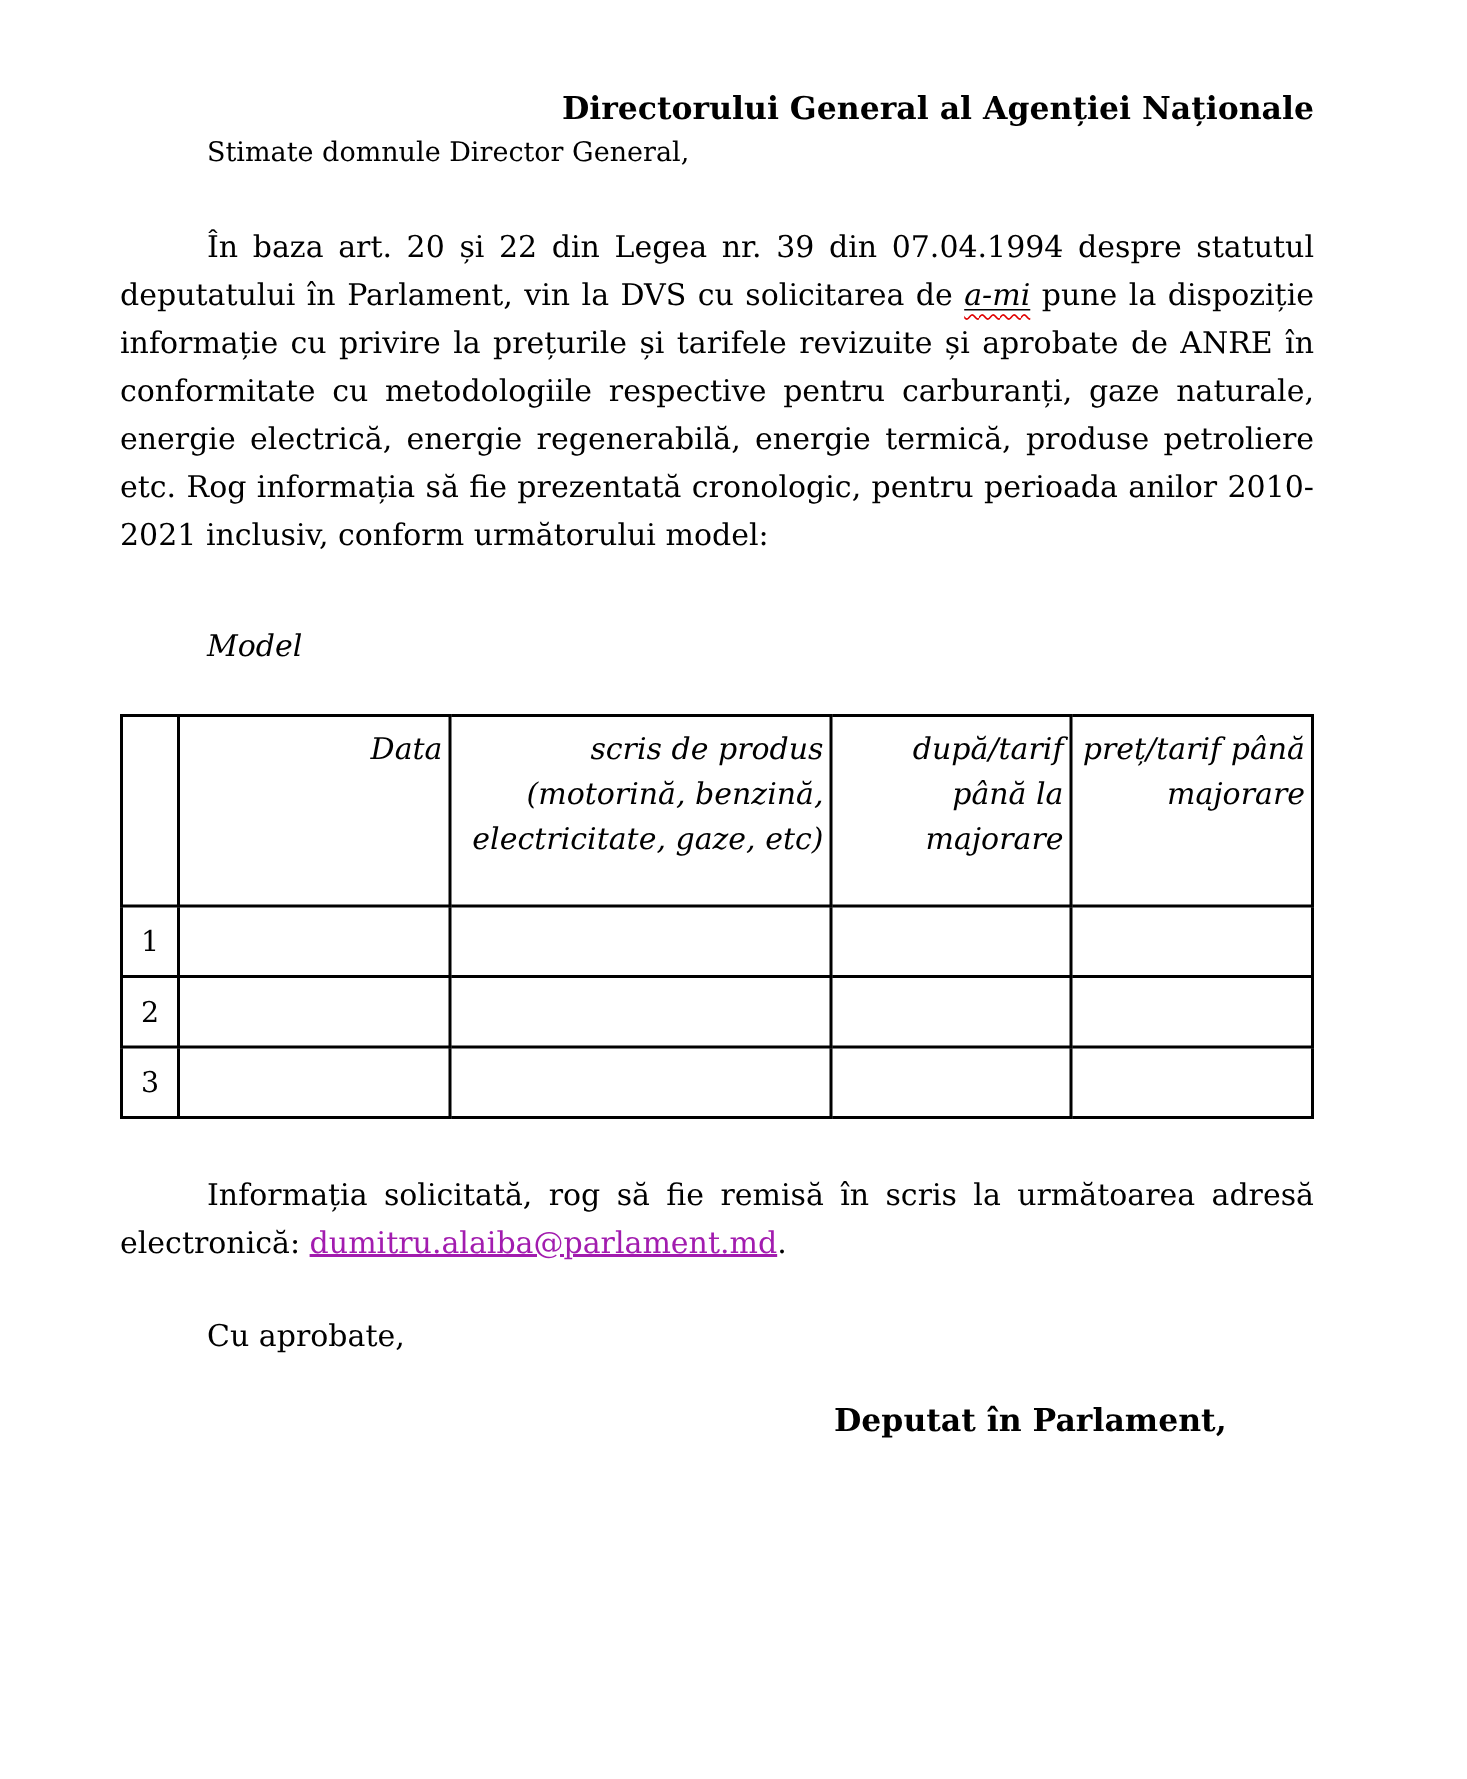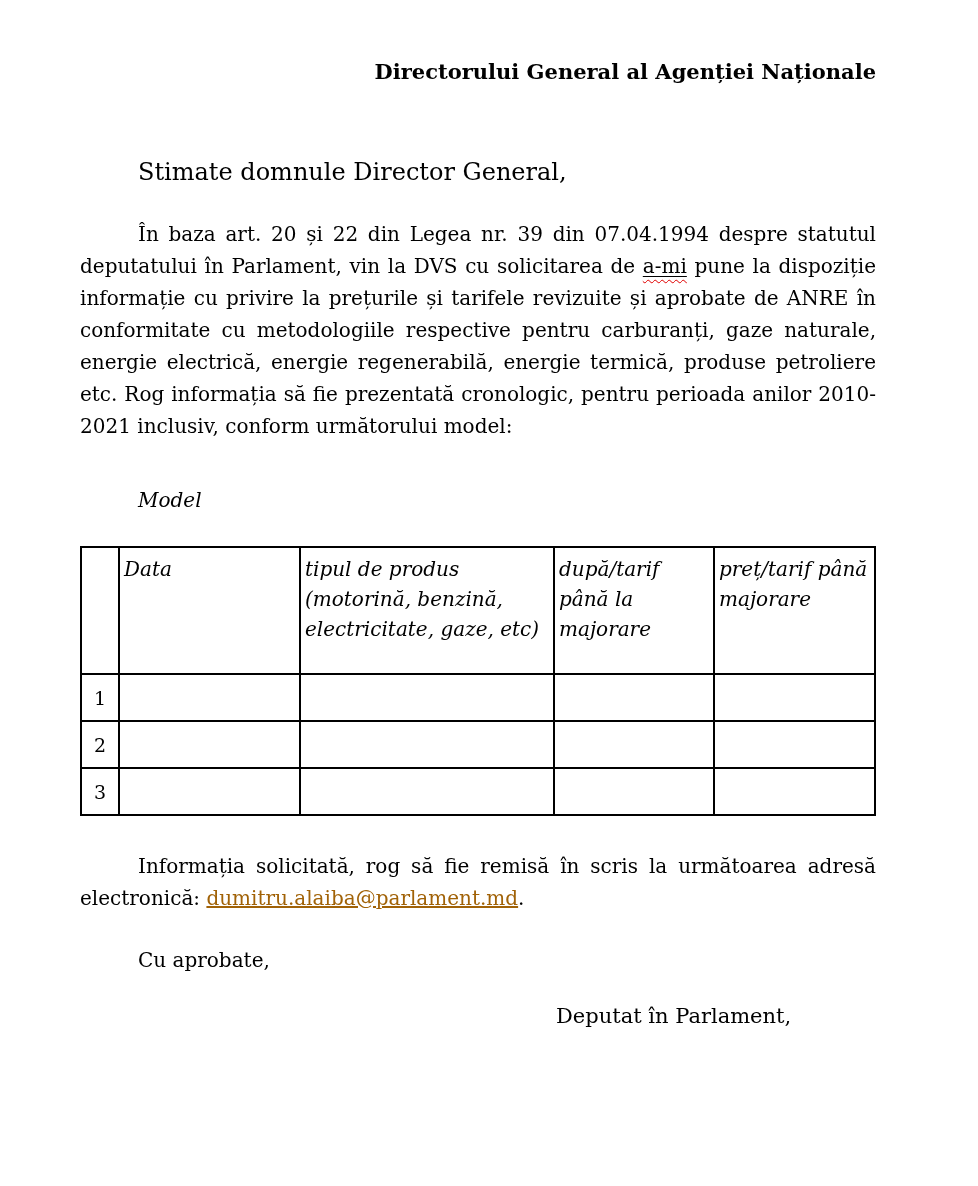--- a/index.html
+++ b/index.html
@@ -17,41 +17,41 @@
   .content {
     padding: 56px 102px 0 80px; 
   }
   .recipient {
     text-align: right;
     font-weight: bold;
     font-size: 21px;
     line-height: 32px;
   }
   .salutation {
-    margin-top: 70px;
     text-indent: 58px;
-    font-size: 24px;
+    font-size: 18px;
     line-height: 28px;
   }
   .body-par {
     margin-top: 32px;
     text-align: justify;
     text-indent: 58px;
     font-size: 20px;
     line-height: 32px;
   }
   .spell-wavy {
     text-decoration: underline wavy #e00000;
     text-decoration-thickness: 1px;
     text-underline-offset: 6px;
   }
   .spell-solid {
     text-decoration: underline solid #000000;
     text-decoration-thickness: 1px;
     text-underline-offset: 3px;
+    font-style: italic;
   }
   .model-label {
     margin-top: 44px;
     text-indent: 58px;
     font-style: italic;
     font-size: 20px;
     line-height: 28px;
   }
   table.model-table {
     margin-top: 32px;
@@ -60,21 +60,21 @@
     table-layout: fixed;
   }
   .model-table th, .model-table td {
     border: 2px solid #000000;
   }
   .model-table th {
     font-weight: normal;
     font-style: italic;
     font-size: 20px;
     line-height: 30px;
-    text-align: left;
+    text-align: right;
     vertical-align: top;
     padding: 6px 4px 0 4px;
     height: 127px;
   }
   .model-table td {
     height: 47px;
     font-size: 19px;
     vertical-align: middle;
   }
   .model-table td.rownum {
@@ -86,32 +86,32 @@
   col.c-pret1 { width: 160px; }
   col.c-pret2 { width: 161px; }
   .closing-par {
     margin-top: 34px;
     text-align: justify;
     text-indent: 58px;
     font-size: 20px;
     line-height: 32px;
   }
   a.email-link {
-    color: #a16207;
+    color: #a21caf;
   }
   .regards {
     margin-top: 32px;
     text-indent: 58px;
     font-size: 20px;
     line-height: 28px;
   }
   .signature {
     margin-top: 26px;
     margin-left: 476px;
-    font-weight: normal;
+    font-weight: bold;
     font-size: 21px;
     line-height: 33px;
   }
 </style>
 </head>
 <body>
 
 <div class="page">
   <div class="content">
 
@@ -130,21 +130,21 @@
         <col class="c-num">
           <col class="c-data">
           <col class="c-tip">
           <col class="c-pret1">
           <col class="c-pret2">
       </colgroup>
       <thead>
         <tr>
           <th></th>
           <th>Data</th>
-          <th>tipul de produs (motorină, benzină, electricitate, gaze, etc)</th>
+          <th>scris de produs (motorină, benzină, electricitate, gaze, etc)</th>
           <th>după/tarif până la majorare</th>
           <th>preț/tarif până majorare</th>
         </tr>
       </thead>
       <tbody>
         <tr>
           <td class="rownum">1</td>
           <td></td>
           <td></td>
           <td></td>

